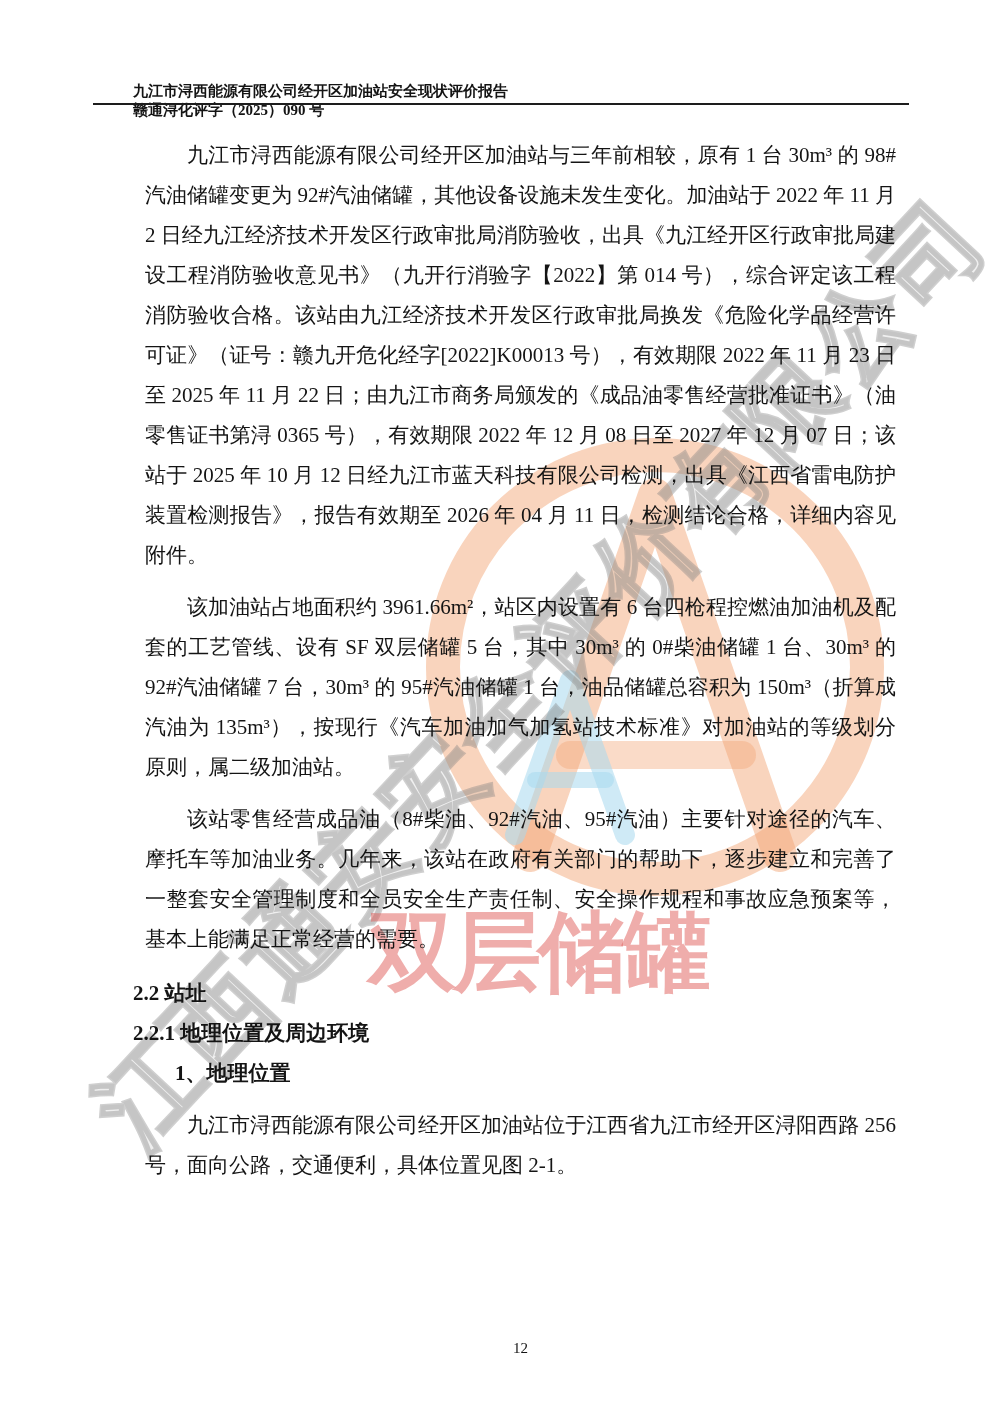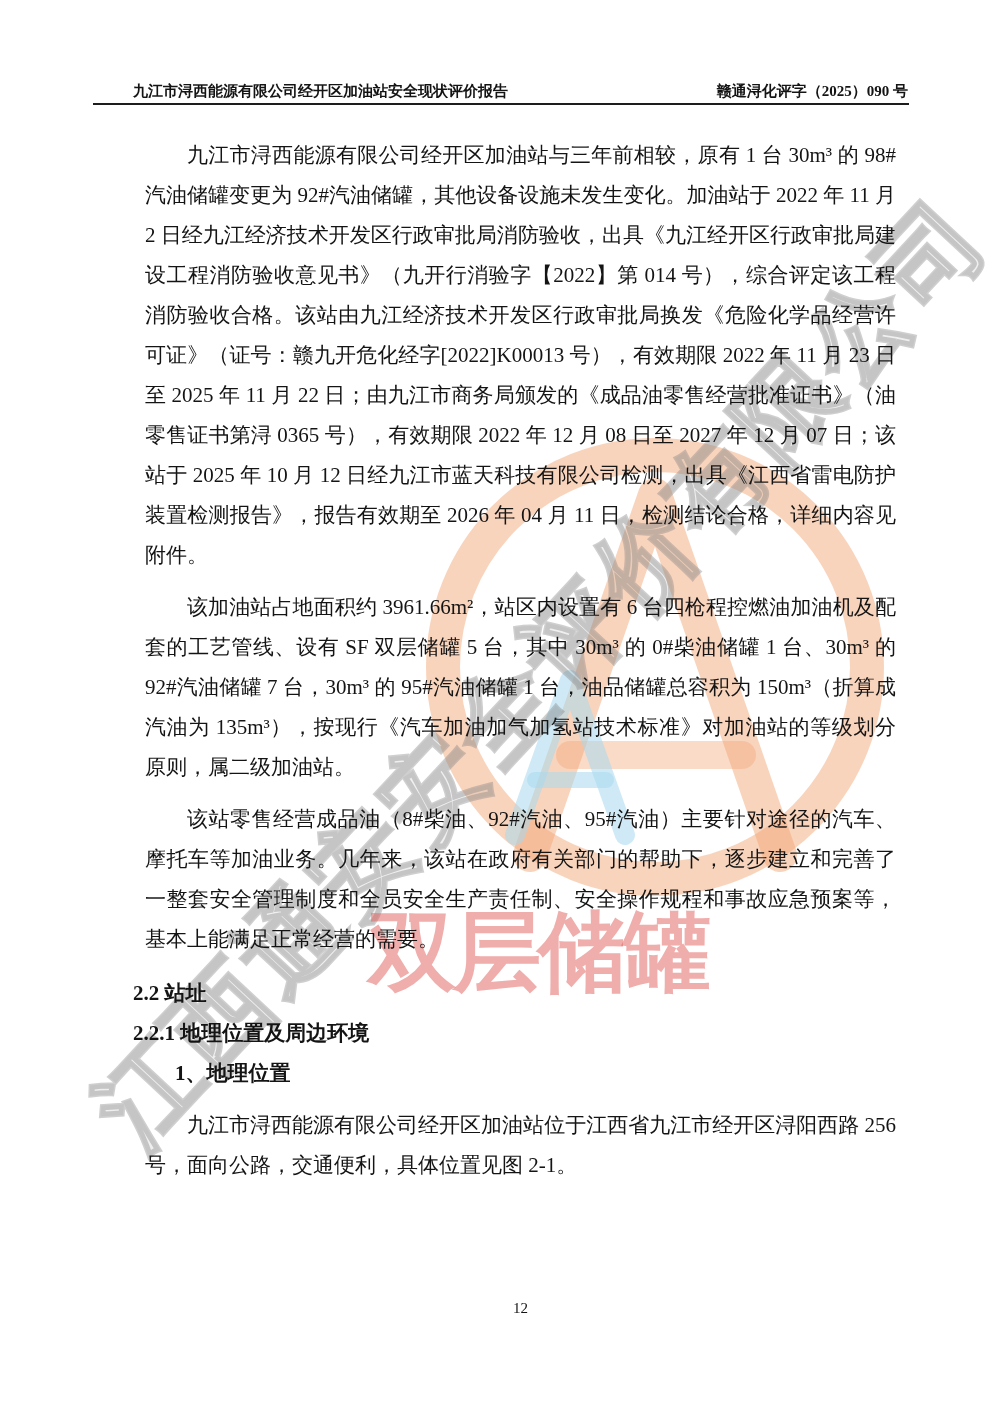--- a/index.html
+++ b/index.html
@@ -5,21 +5,21 @@
   html,body { margin:0; padding:0; background:#ffffff; }
   .page {
     position:relative; width:1000px; height:1414px; background:#ffffff;
     font-family:"Liberation Serif","DejaVu Serif",serif; color:#141414;
     overflow:hidden; margin:0 auto;
   }
   
   .hdr {
     position:absolute; left:133px; right:92px; top:82px;
     display:flex; justify-content:space-between; align-items:baseline;
-    font-size:15px; font-weight:bold; white-space:nowrap;
+    font-size:15px; font-weight:bold; white-space:nowrap;flex-direction:column;
   }
   .hdr-rule { position:absolute; left:93px; right:91px; top:103px; border-top:2px solid #1d1d1d; }
   
   .wm-layer { position:absolute; inset:0; z-index:0; pointer-events:none; }
   .wm-logo { position:absolute; left:420px; top:435px; }
   .wm-red {
     position:absolute; left:368px; top:908px;
     font-family:"Liberation Sans","DejaVu Sans",sans-serif;
     font-size:88px; font-weight:700; letter-spacing:-3px; line-height:1;
     color:rgba(223,92,88,0.50); white-space:nowrap;
@@ -40,21 +40,21 @@
     font-size:21px; line-height:40px; text-align:justify;
   }
   .content p { margin:12px; text-indent:42px; }
   .content h2, .content h3, .content h4 {
     margin:0; font-size:21px; line-height:40px; font-weight:bold; text-align:left;
   }
   .content h2 { margin-top:14px; }
   .content h4 { text-indent:42px; }
   
   .ftr {
-    position:absolute; left:133px; width:775px; top:1300px; z-index:1;
+    position:absolute; left:133px; width:775px; top:1340px; z-index:1;
     text-align:center; font-size:15px;
   }
 </style>
 </head>
 <body>
 
 <div class="page">
 
   <div class="wm-layer">
     <svg class="wm-logo" width="470" height="470" viewBox="0 0 470 470">

